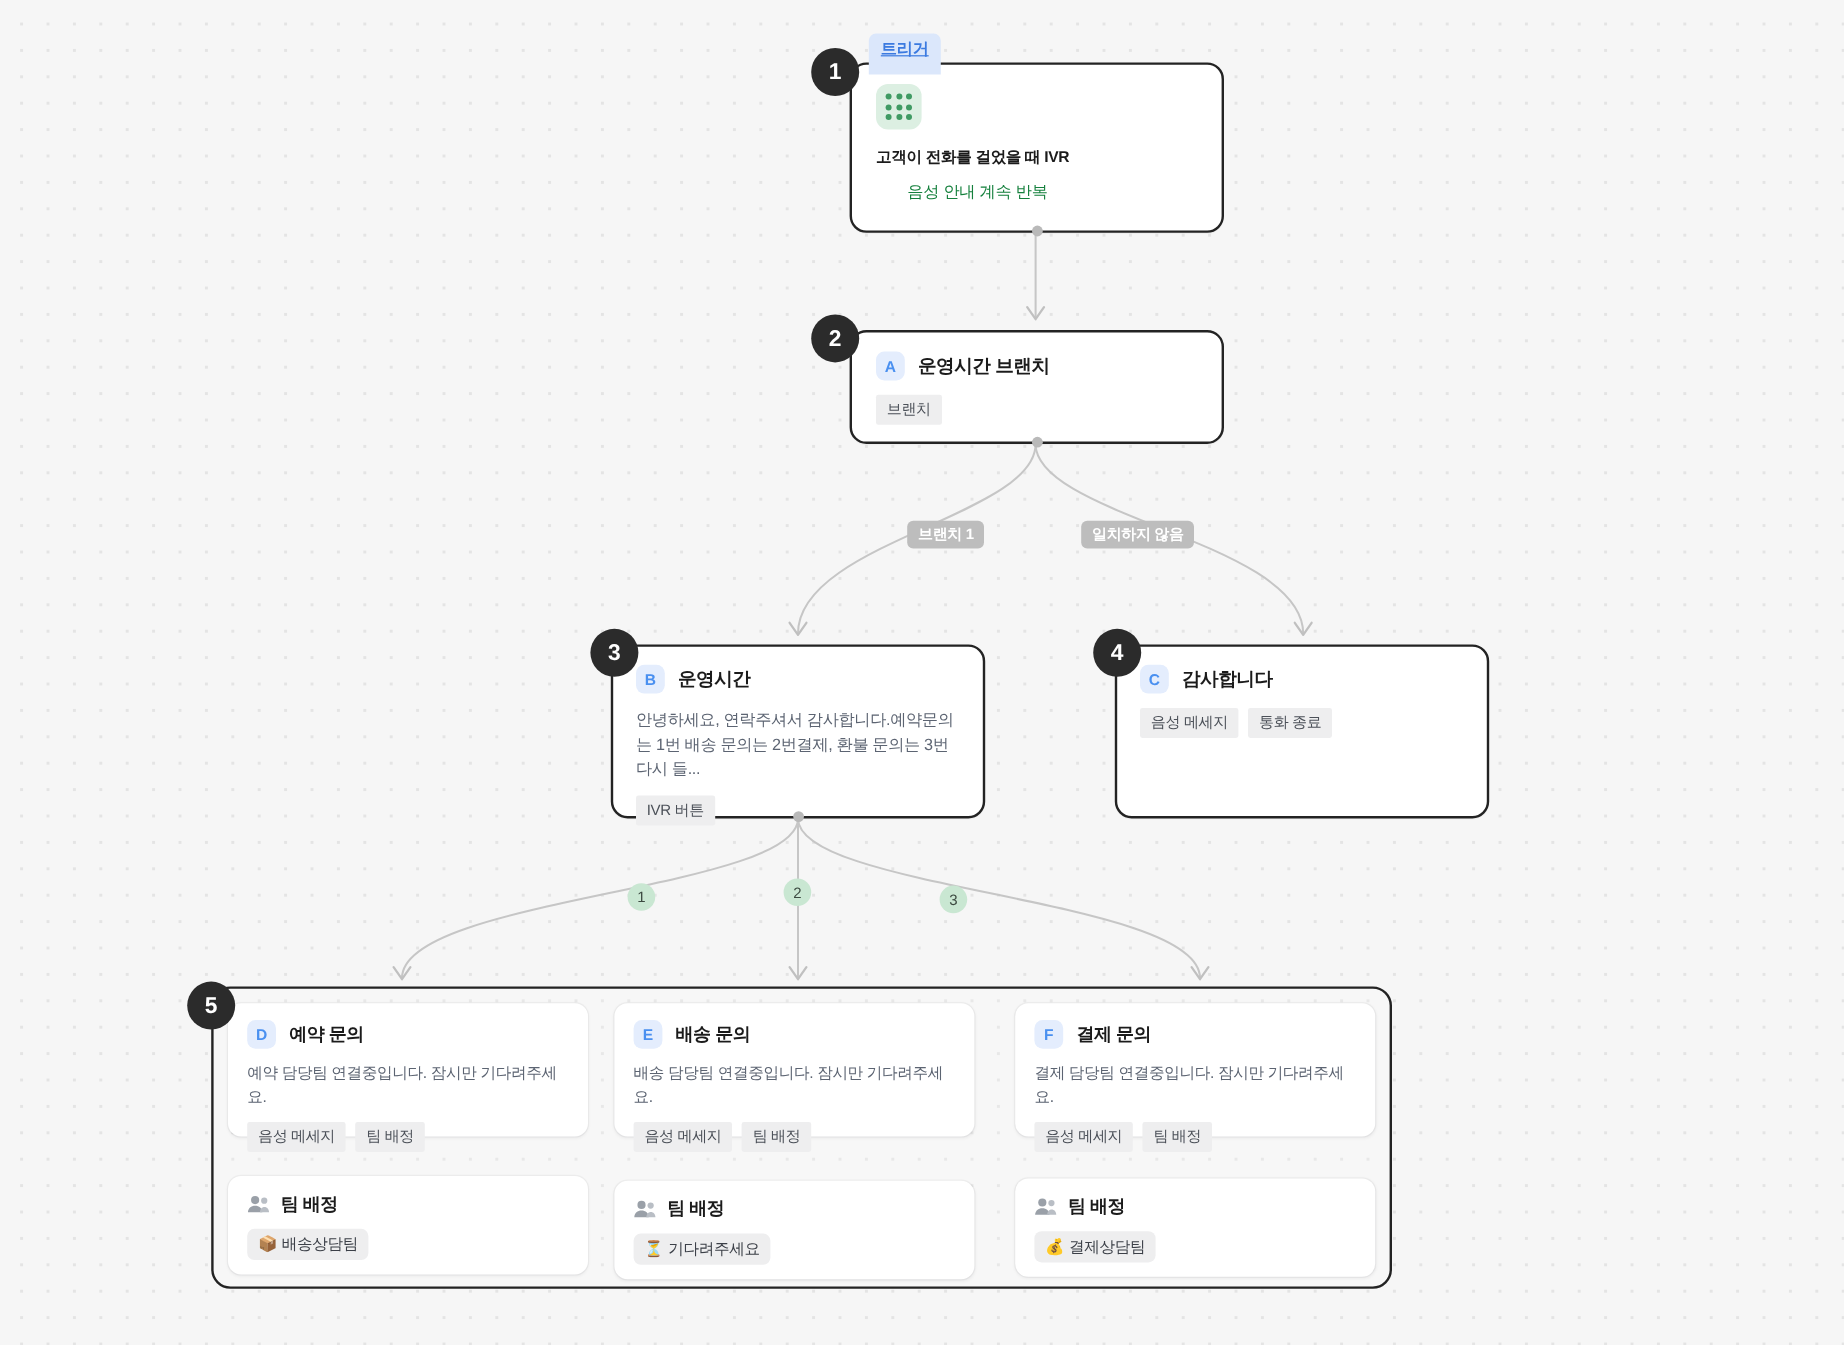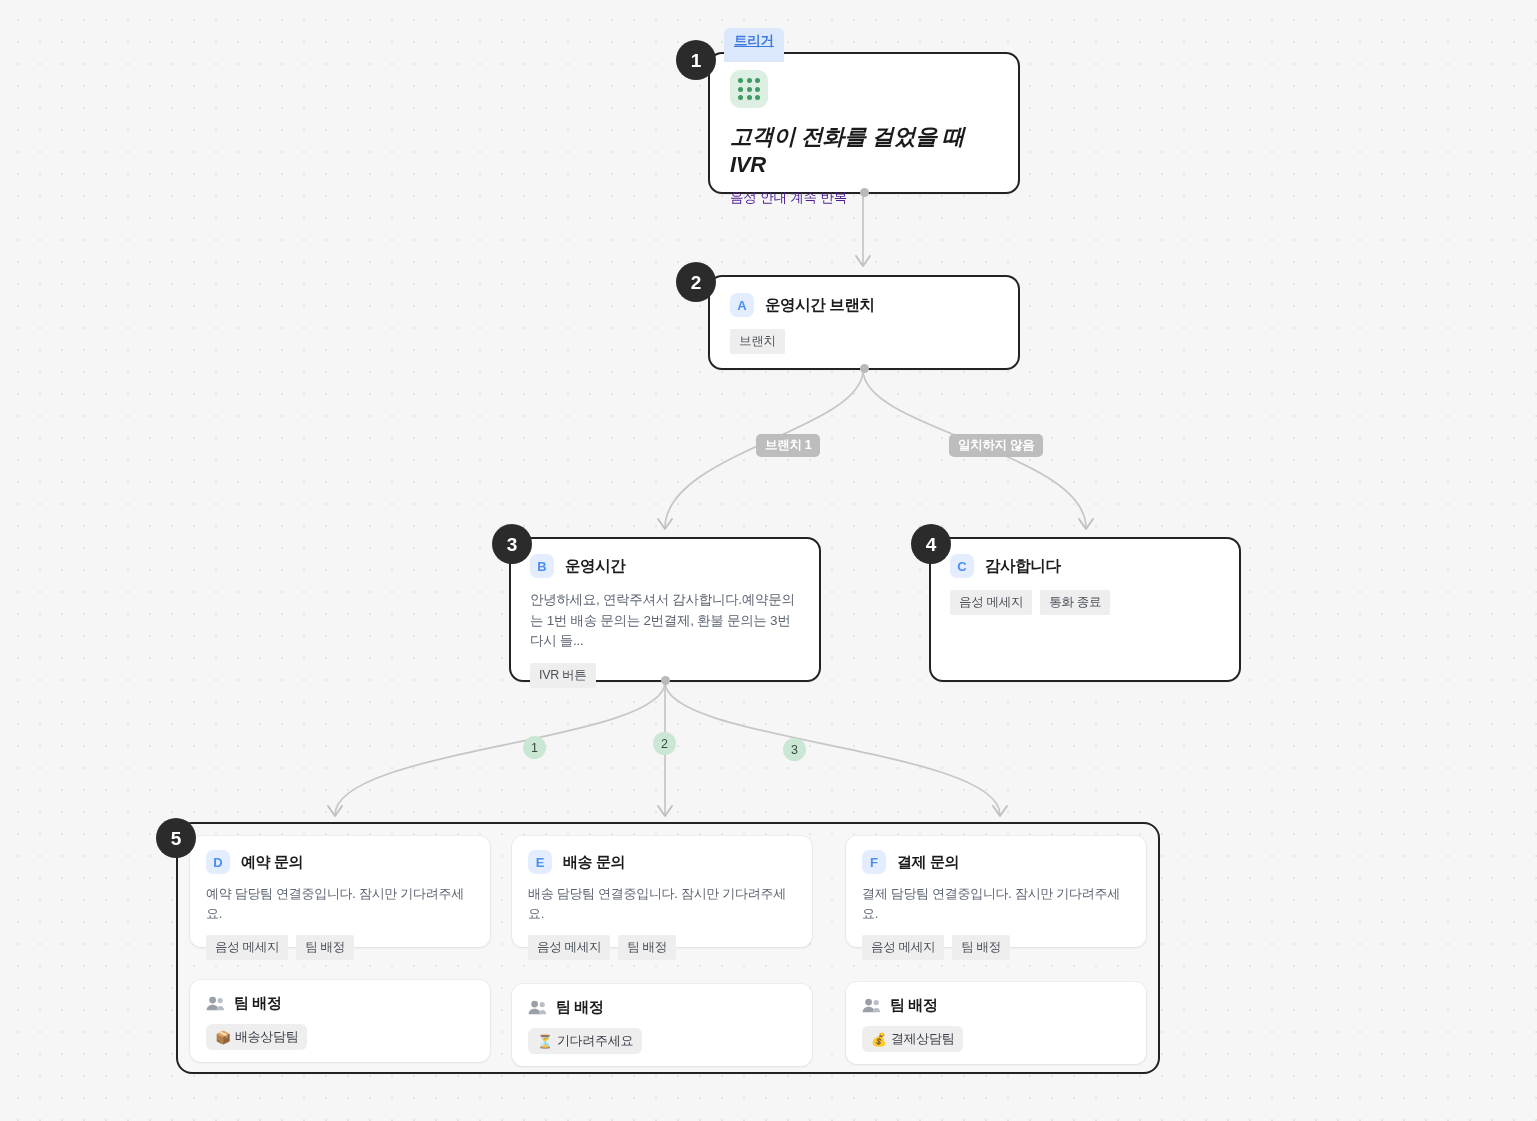--- a/index.html
+++ b/index.html
@@ -116,31 +116,31 @@
   }
   .dial-icon i {
     display: block;
     width: 5px;
     height: 5px;
     border-radius: 50%;
     background: #3f9a63;
   }
 
   .node-title-lg {
-    font-size: 22px;
+    font-size: 13px;
     font-weight: 700;
     color: #1b1b1b;
     letter-spacing: -0.3px;
     margin-bottom: 11px;
-    font-style: italic;
   }
   .node-sub {
     font-size: 13.5px;
-    color: #4c1d95;
+    color: #15803d;
     letter-spacing: -0.2px;
+    margin-left: 26px;
   }
 
   .title-row {
     display: flex;
     align-items: center;
     gap: 11px;
     margin-bottom: 12px;
   }
   .letter-badge {
     width: 24px;
@@ -313,21 +313,21 @@
         <span class="node-title">운영시간 브랜치</span>
       </div>
       <div class="tag-row">
         <span class="tag">브랜치</span>
       </div>
     </div>
     <div class="handle-dot"></div>
   </div>
 
   <div class="edge-label" style="left:756px; top:434px;">브랜치 1</div>
-  <div class="edge-label" style="left:901px; top:434px;margin-left:48px;">일치하지 않음</div>
+  <div class="edge-label" style="left:901px; top:434px;">일치하지 않음</div>
 
   <div class="step-badge" style="left:492px; top:524px;">3</div>
 
   <div class="node" style="left:509px; top:537px; width:312px; height:145px;">
     <div class="node-pad" style="padding:15px 19px;">
       <div class="title-row">
         <span class="letter-badge">B</span>
         <span class="node-title">운영시간</span>
       </div>
       <div class="node-body">안녕하세요, 연락주셔서 감사합니다.예약문의는 1번 배송 문의는 2번결제, 환불 문의는 3번다시 들...</div>

